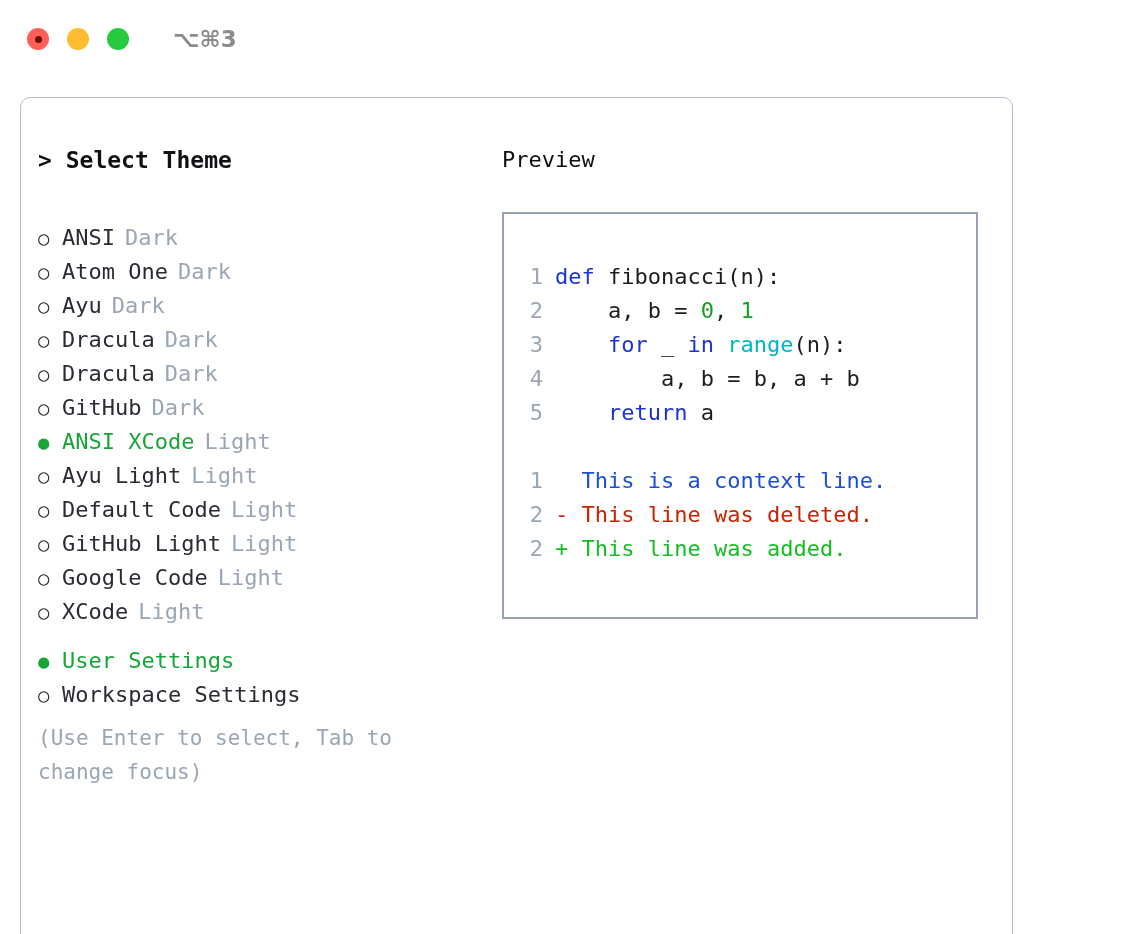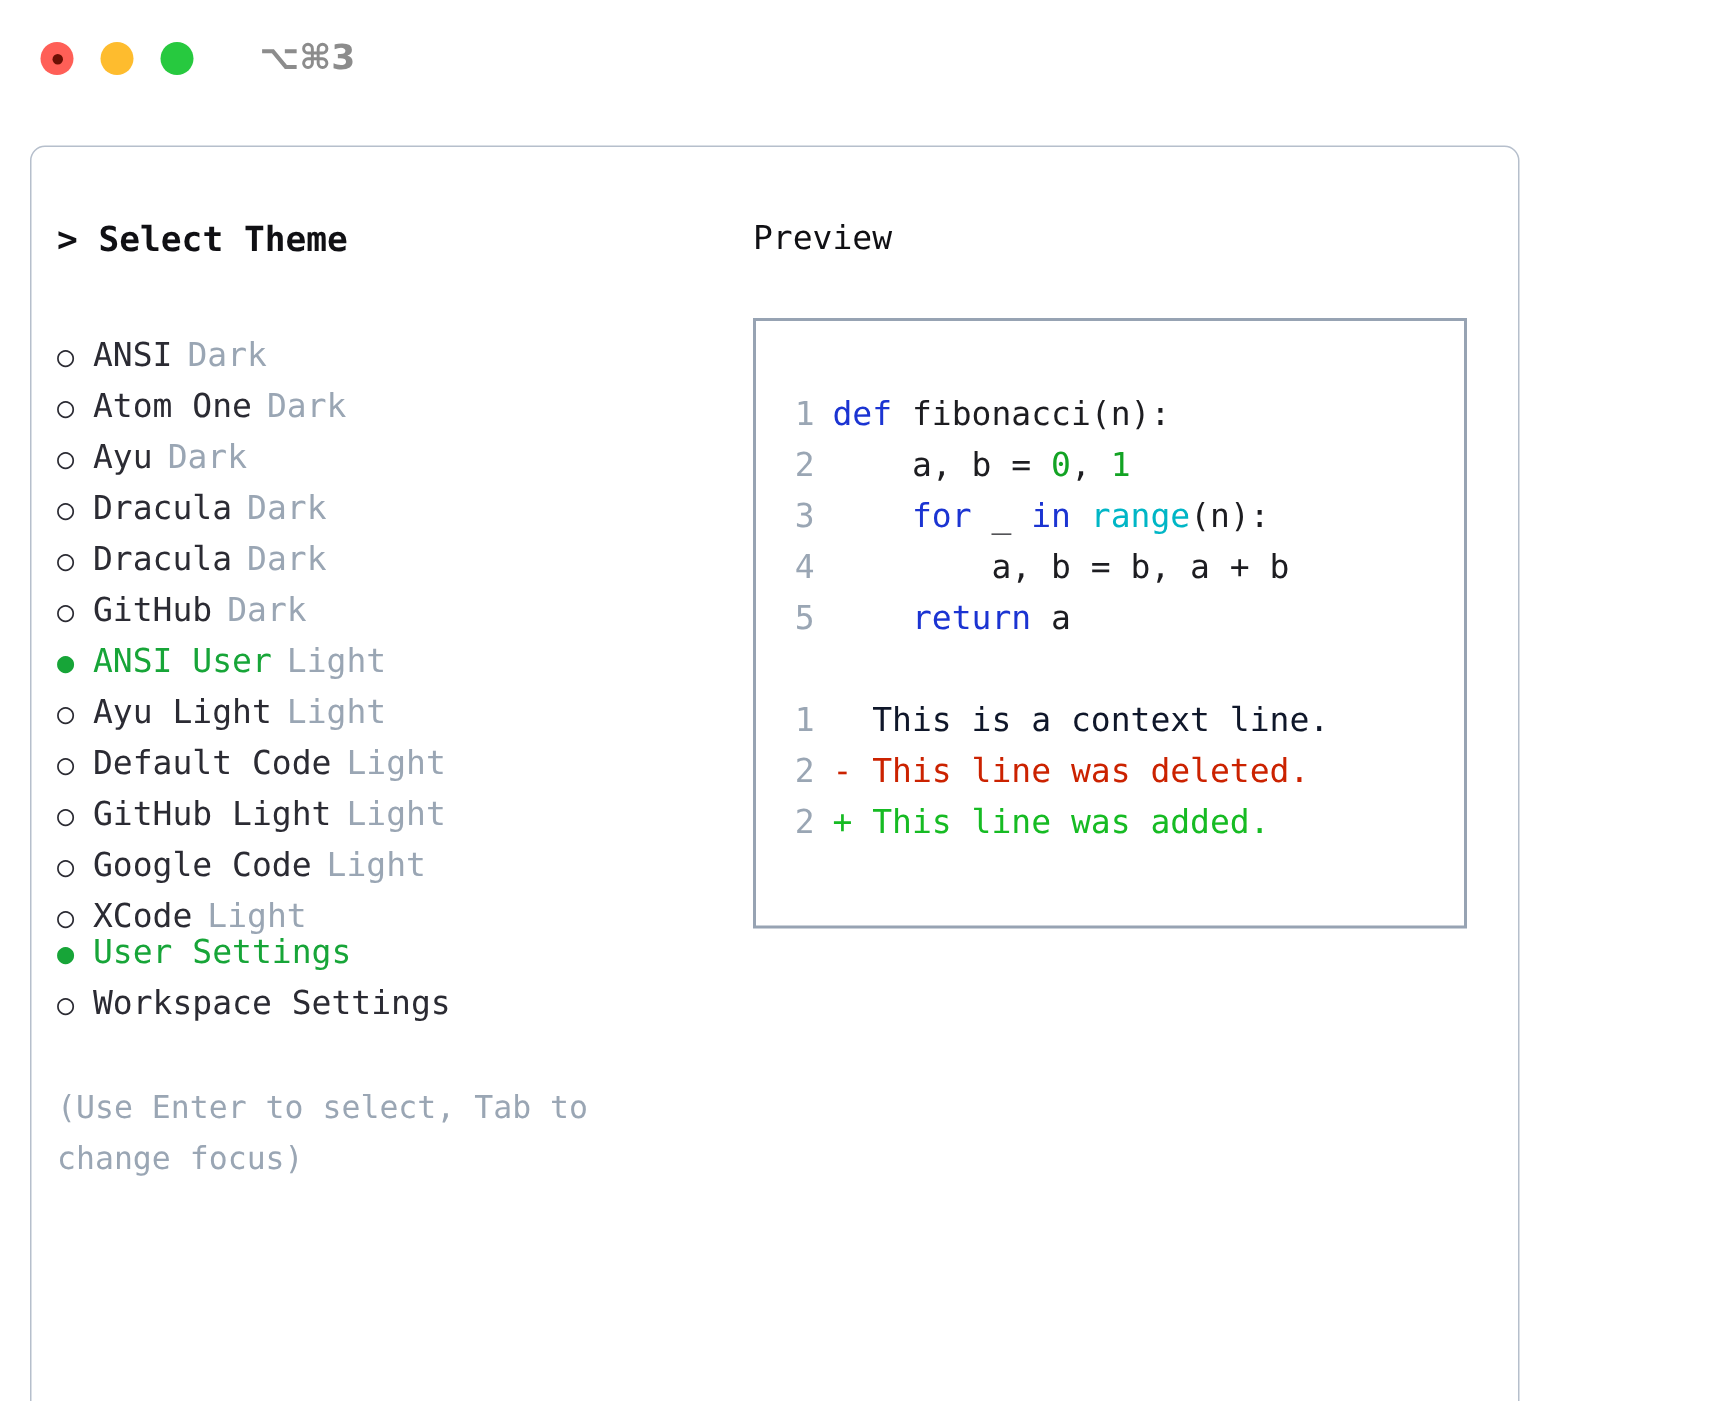--- a/index.html
+++ b/index.html
@@ -115,20 +115,21 @@
     width: 24px;
     flex: 0 0 24px;
     font-size: 19px;
     line-height: 34px;
     color: #2b2b33;
     text-align: left;
   }
   .bullet.sel { color: #17a538; }
   .opt-label {
     color: #2b2b33;
+    margin-top: 25px;
   }
   .opt-row.selected .opt-label { color: #17a538; }
   .opt-tag {
     color: #9aa6b4;
     padding-left: 10px;
     margin-top: 44px;
   }
 
   .section-gap { height: 34px; }
   .apply-title {
@@ -192,21 +193,21 @@
   }
   .code-body { color: #1d1d21; }
 
   .kw   { color: #1b34d2; }
   .fn   { color: #00b6c6; }
   .num  { color: #13a324; }
   .plain{ color: #1d1d21; }
 
   .blank-line { height: 34px; }
 
-  .diff-ctx  { color: #0f172a; }
+  .diff-ctx  { color: #1d4ed8; }
   .diff-del  { color: #cb2200; text-align: right; }
   .diff-add  { color: #16bb23; }
 </style>
 </head>
 <body>
 
 <div id="app">
 
   <div class="titlebar">
     <div class="lights">
@@ -222,21 +223,21 @@
 
       <div class="left-col">
         <div class="header-row">&gt; Select Theme</div>
         <div class="theme-list" id="theme-list">
             <div class="opt-row"><span class="bullet">○</span><span class="opt-label">ANSI</span><span class="opt-tag">Dark</span></div>
             <div class="opt-row"><span class="bullet">○</span><span class="opt-label">Atom One</span><span class="opt-tag">Dark</span></div>
             <div class="opt-row"><span class="bullet">○</span><span class="opt-label">Ayu</span><span class="opt-tag">Dark</span></div>
             <div class="opt-row"><span class="bullet">○</span><span class="opt-label">Dracula</span><span class="opt-tag">Dark</span></div>
             <div class="opt-row"><span class="bullet">○</span><span class="opt-label">Dracula</span><span class="opt-tag">Dark</span></div>
             <div class="opt-row"><span class="bullet">○</span><span class="opt-label">GitHub</span><span class="opt-tag">Dark</span></div>
-            <div class="opt-row selected"><span class="bullet sel">●</span><span class="opt-label">ANSI User</span><span class="opt-tag">Light</span></div>
+            <div class="opt-row selected"><span class="bullet sel">●</span><span class="opt-label">ANSI XCode</span><span class="opt-tag">Light</span></div>
             <div class="opt-row"><span class="bullet">○</span><span class="opt-label">Ayu Light</span><span class="opt-tag">Light</span></div>
             <div class="opt-row"><span class="bullet">○</span><span class="opt-label">Default Code</span><span class="opt-tag">Light</span></div>
             <div class="opt-row"><span class="bullet">○</span><span class="opt-label">GitHub Light</span><span class="opt-tag">Light</span></div>
             <div class="opt-row"><span class="bullet">○</span><span class="opt-label">Google Code</span><span class="opt-tag">Light</span></div>
             <div class="opt-row"><span class="bullet">○</span><span class="opt-label">XCode</span><span class="opt-tag">Light</span></div>
           </div>
 
         <div class="section-gap"></div>
         <div id="apply-list">
             <div class="opt-row selected"><span class="bullet sel">●</span><span class="opt-label">User Settings</span></div>

